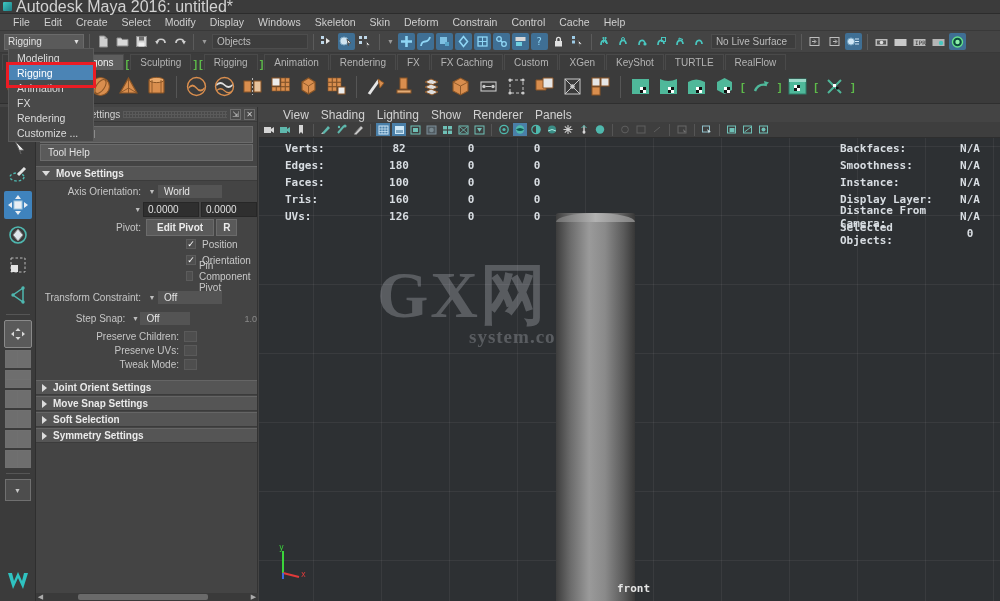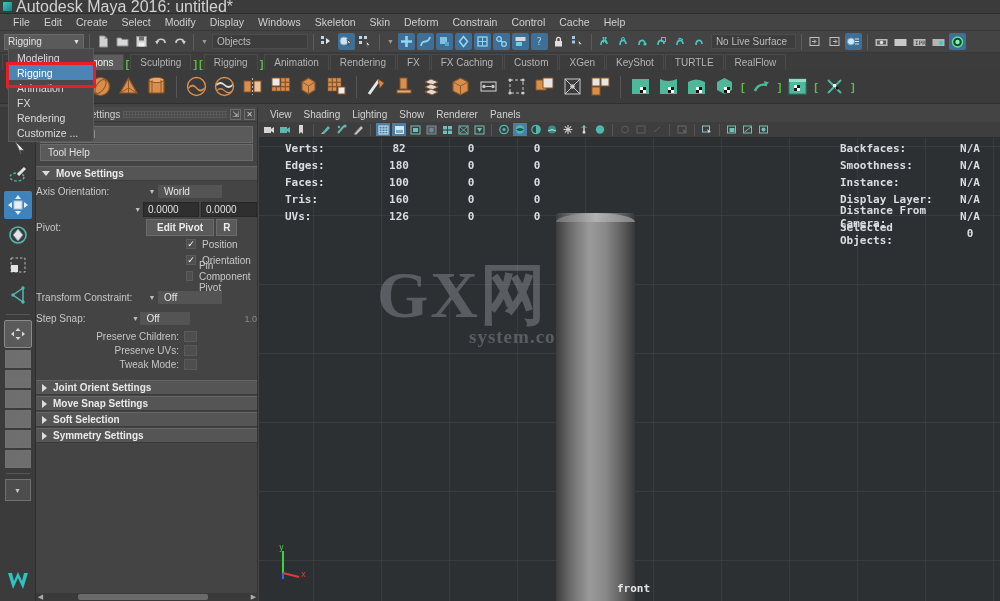--- a/index.html
+++ b/index.html
@@ -113,37 +113,37 @@
     background:#5a5a5a;border:1px solid #6b6b6b;padding:2px 7px;font-size:10px;color:#e2e2e2;
   }
   .section{
     height:15px;background:#555555;display:flex;align-items:center;gap:6px;
     padding-left:6px;font-size:10px;font-weight:bold;color:#eaeaea;
     border-top:1px solid #656565;border-bottom:1px solid #3b3b3b;margin-top:1px;
   }
   .arrow-d{width:0;height:0;border-left:4px solid transparent;border-right:4px solid transparent;border-top:5px solid #dcdcdc;}
   .arrow-r{width:0;height:0;border-top:4px solid transparent;border-bottom:4px solid transparent;border-left:5px solid #dcdcdc;}
   .row{display:flex;align-items:center;height:15px;margin-top:3px;font-size:10px;}
-  .lbl{width:110px;text-align:left;padding-right:5px;color:#c6c6c6;}
+  .lbl{width:110px;text-align:right;padding-right:5px;color:#c6c6c6;}
   .popcar{width:12px;text-align:center;color:#bdbdbd;font-size:7px;}
   .val{background:#545454;padding:1px 6px;color:#e6e6e6;min-width:64px;}
   .numf{background:#2f2f2f;border:1px solid #272727;color:#e0e0e0;padding:1px 4px;width:56px;font-size:10px;}
   .btnflat{background:#5a5a5a;border:1px solid #6b6b6b;color:#ececec;font-size:10px;
     font-weight:bold;padding:2px 10px;}
   .cbrow{display:flex;align-items:center;height:14px;margin-top:2px;padding-left:150px;font-size:10px;}
   .cb{width:10px;height:10px;background:#4e4e4e;border:1px solid #5c5c5c;margin-right:6px;
       display:flex;align-items:center;justify-content:center;color:#fff;font-size:9px;}
   .cb.on{color:#ffffff;}
   .smallrow{display:flex;align-items:center;height:13px;font-size:10px;margin-top:1px;}
   .smalllbl{width:148px;text-align:right;padding-right:5px;color:#c6c6c6;}
   .smallbox{width:13px;height:11px;background:#4e4e4e;border:1px solid #5a5a5a;}
 
   
   .viewwrap{position:absolute;left:259px;top:107px;right:0;bottom:0;background:#3a3a3a;}
-  .vmenu{height:15px;background:#444;display:flex;align-items:center;padding-left:5px;font-size:10px;color:#d2d2d2;}
+  .vmenu{height:15px;background:#444;display:flex;align-items:center;padding-left:18px;font-size:12px;color:#d2d2d2;}
   .vmenu span{padding:0 6px;}
   .vtools{height:16px;background:#3e3e3e;display:flex;align-items:center;padding-left:3px;gap:2px;
           border-bottom:1px solid #2e2e2e;}
   .vt{width:14px;height:13px;display:flex;align-items:center;justify-content:center;}
   .vt.sel{background:#4a7fa8;}
   .vt.dim{opacity:.35;}
   .vsep2{width:1px;height:12px;background:#555;margin:0 3px;}
 
   .viewport{position:absolute;left:0;top:31px;right:0;bottom:0;overflow:hidden;background:#2d3033;}
   .grid{

